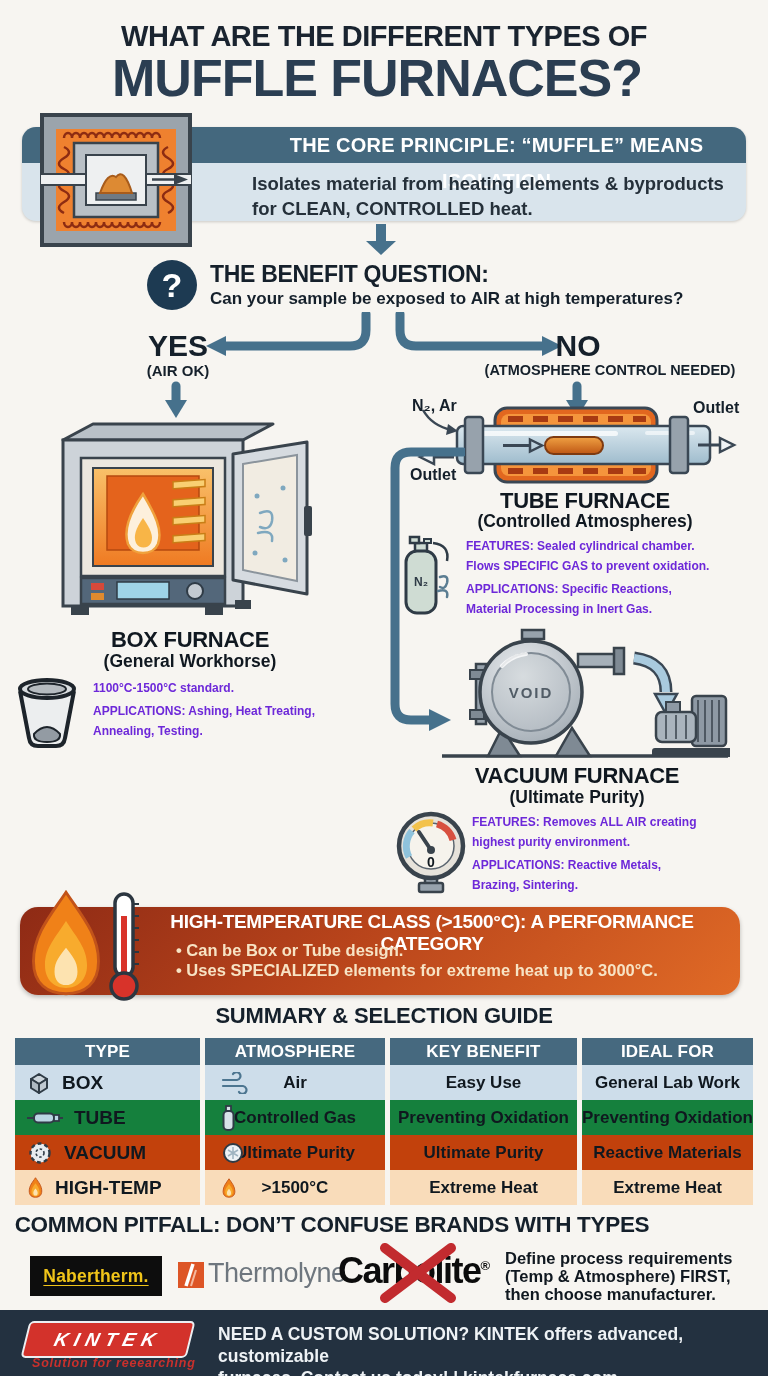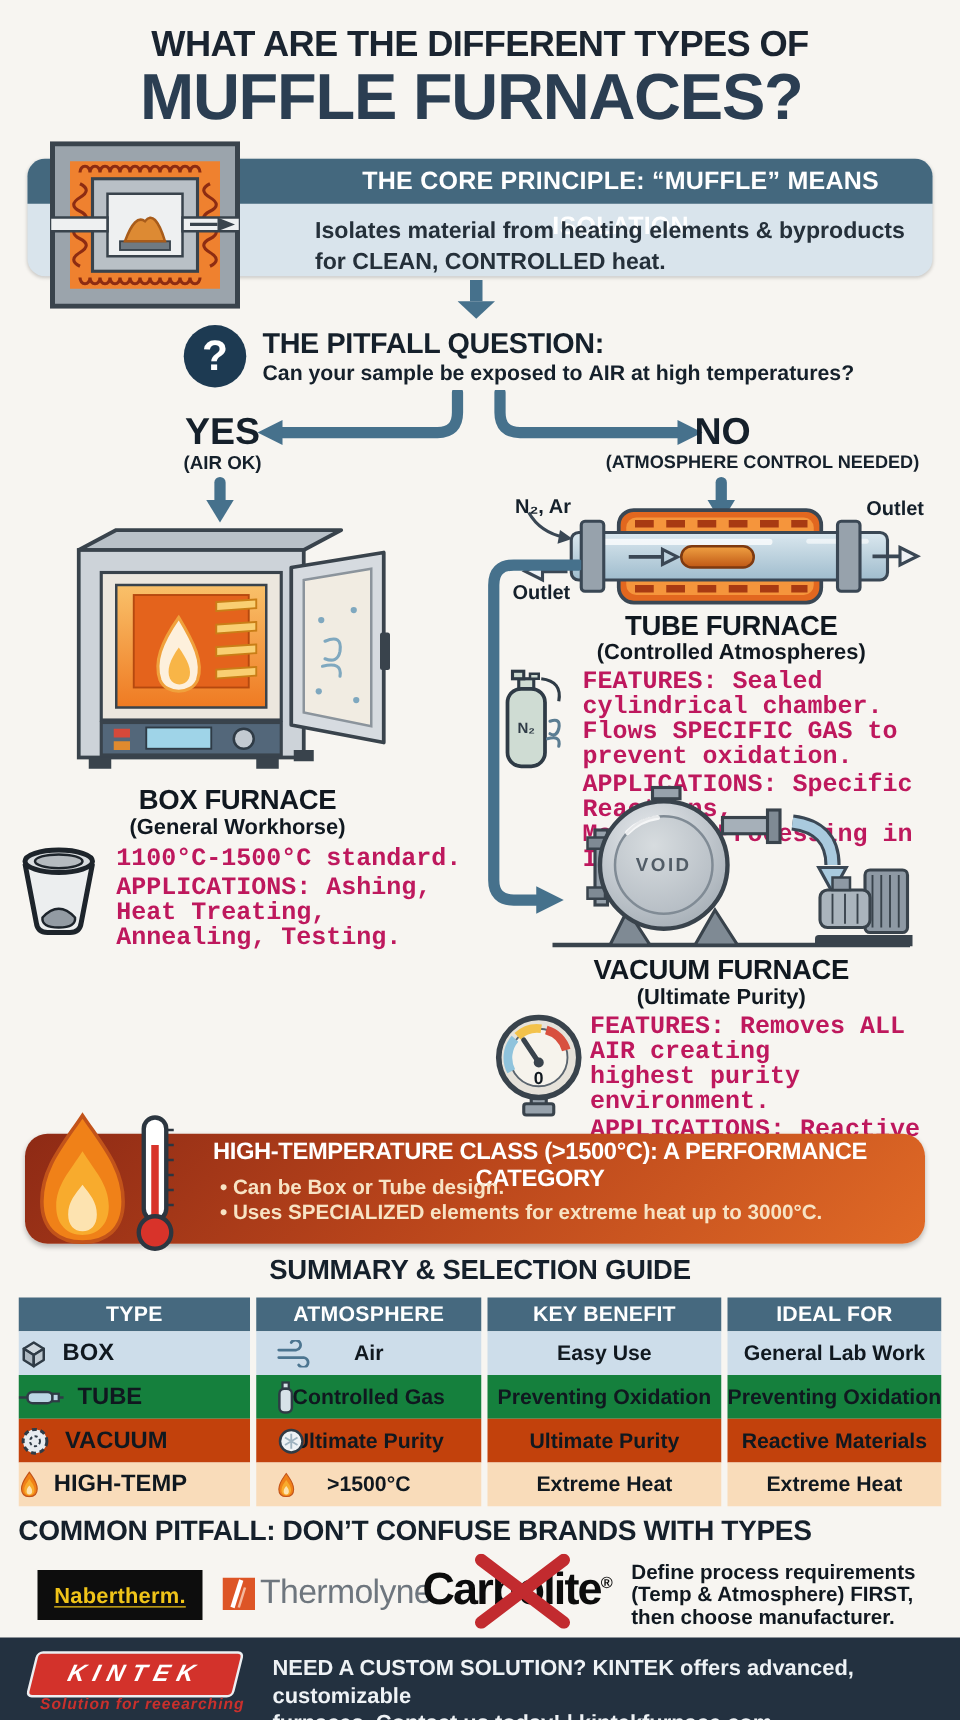--- a/index.html
+++ b/index.html
@@ -14,37 +14,37 @@
   .sec-title{font-size:22px;font-weight:800;letter-spacing:-0.3px;color:#101820;}
   .sec-sub{font-size:17.5px;font-weight:700;color:#101820;}
   
   .panel{left:22px;top:127px;width:724px;height:94px;border-radius:14px;background:#d9e4ec;
          box-shadow:0 1px 3px rgba(0,0,0,.18);}
   .panel-head{height:36px;border-radius:14px 14px 0 0;background:#44687e;color:#fff;
               font-size:20px;font-weight:800;letter-spacing:0.2px;line-height:36px;
               padding-left:225px;text-align:center;}
   .panel-body{padding:8px 8px 0 230px;font-size:18.5px;line-height:25px;font-weight:600;color:#25303a;}
   
-  .ftline{font-size:20px;line-height:20px;font-weight:600;color:#be185d;font-family:Liberation Mono, monospace;}
+  .ftline{font-size:12px;line-height:20px;font-weight:600;color:#6d28d9;}
   .ftlabel{font-weight:800;}
   .gap{margin-top:3px;}
   
   .banner{left:20px;top:907px;width:720px;height:88px;border-radius:18px;
           background:linear-gradient(135deg,#8e2a15 0%,#b8441b 45%,#e06a26 100%);
           box-shadow:0 2px 4px rgba(0,0,0,.25);}
   .banner-title{left:132px;top:911px;width:600px;text-align:center;color:#fff;
                 font-size:19px;font-weight:800;letter-spacing:-0.3px;}
   .bullet{left:176px;width:540px;color:#f7e3c4;font-size:16.5px;font-weight:600;line-height:19px;}
   
   .tbl{position:absolute;left:15px;top:1038px;width:738px;display:grid;
        grid-template-columns:185px 180px 187px 171px;gap:0 5px;}
   .th{height:27px;background:#46697f;color:#fff;font-weight:800;font-size:17px;
       display:flex;align-items:center;justify-content:center;letter-spacing:0.2px;}
   .cell{height:35px;display:flex;align-items:center;color:#10181f;}
-  .ctype{padding-left:0;gap:11px;font-weight:800;font-size:19px;}
+  .ctype{padding-left:12px;gap:11px;font-weight:800;font-size:19px;}
   .cmid{justify-content:center;font-weight:600;font-size:17px;position:relative;}
   .aicon{position:absolute;left:16px;top:50%;transform:translateY(-50%);display:flex;align-items:center;}
   .r1{background:#cdddea}.r2{background:#15803d}.r3{background:#c2410c}.r4{background:#f9dcba}
   
   .nab{left:30px;top:1256px;width:132px;height:40px;background:#0d0d0d;display:flex;
        align-items:center;justify-content:center;}
   .nab span{color:#f0c419;font-weight:800;font-size:17.5px;letter-spacing:0.2px;
             text-decoration:underline;text-underline-offset:3px;}
   .thermo-txt{left:208px;top:1258px;font-size:27px;color:#6e767e;font-weight:400;letter-spacing:-0.5px;}
   .carb{left:338px;top:1250px;font-size:36px;font-weight:800;color:#0c0c0c;letter-spacing:-1.5px;}
@@ -90,21 +90,21 @@
     <line x1="112" y1="66.5" x2="134" y2="66.5" stroke="#39434c" stroke-width="2.5"></line>
     <polygon points="134,61 148,66.5 134,72" fill="#39434c"></polygon>
   </svg>
 
   <svg class="abs" style="left:366px;top:224px;" width="30" height="32" viewBox="0 0 30 32">
     <rect x="10" y="0" width="10" height="17" fill="#46718c"></rect>
     <polygon points="0,17 30,17 15,31" fill="#46718c"></polygon>
   </svg>
 
   <div class="abs" style="left:147px;top:260px;width:50px;height:50px;border-radius:50%;background:#1d3a52;color:#fff;font-size:34px;font-weight:800;text-align:center;line-height:50px;">?</div>
-  <div class="abs" style="left:210px;top:261px;font-size:23px;font-weight:800;letter-spacing:-0.3px;">THE PITFALL QUESTION:</div>
+  <div class="abs" style="left:210px;top:261px;font-size:23px;font-weight:800;letter-spacing:-0.3px;">THE BENEFIT QUESTION:</div>
   <div class="abs" style="left:210px;top:289px;width:480px;font-size:17px;font-weight:600;">
     <span>Can your sample be exposed to </span><span class="b">AIR</span><span> at high temperatures?</span>
   </div>
 
   <svg class="abs" style="left:130px;top:312px;" width="500" height="112" viewBox="0 0 500 112">
     <g fill="none" stroke="#46718c" stroke-width="9" stroke-linecap="round" stroke-linejoin="round">
       <path d="M236 2 V18 Q236 34 220 34 L96 34"></path>
       <path d="M270 2 V18 Q270 34 286 34 L412 34"></path>
       <path d="M46 74 V88"></path>
       <path d="M447 74 V88"></path>

